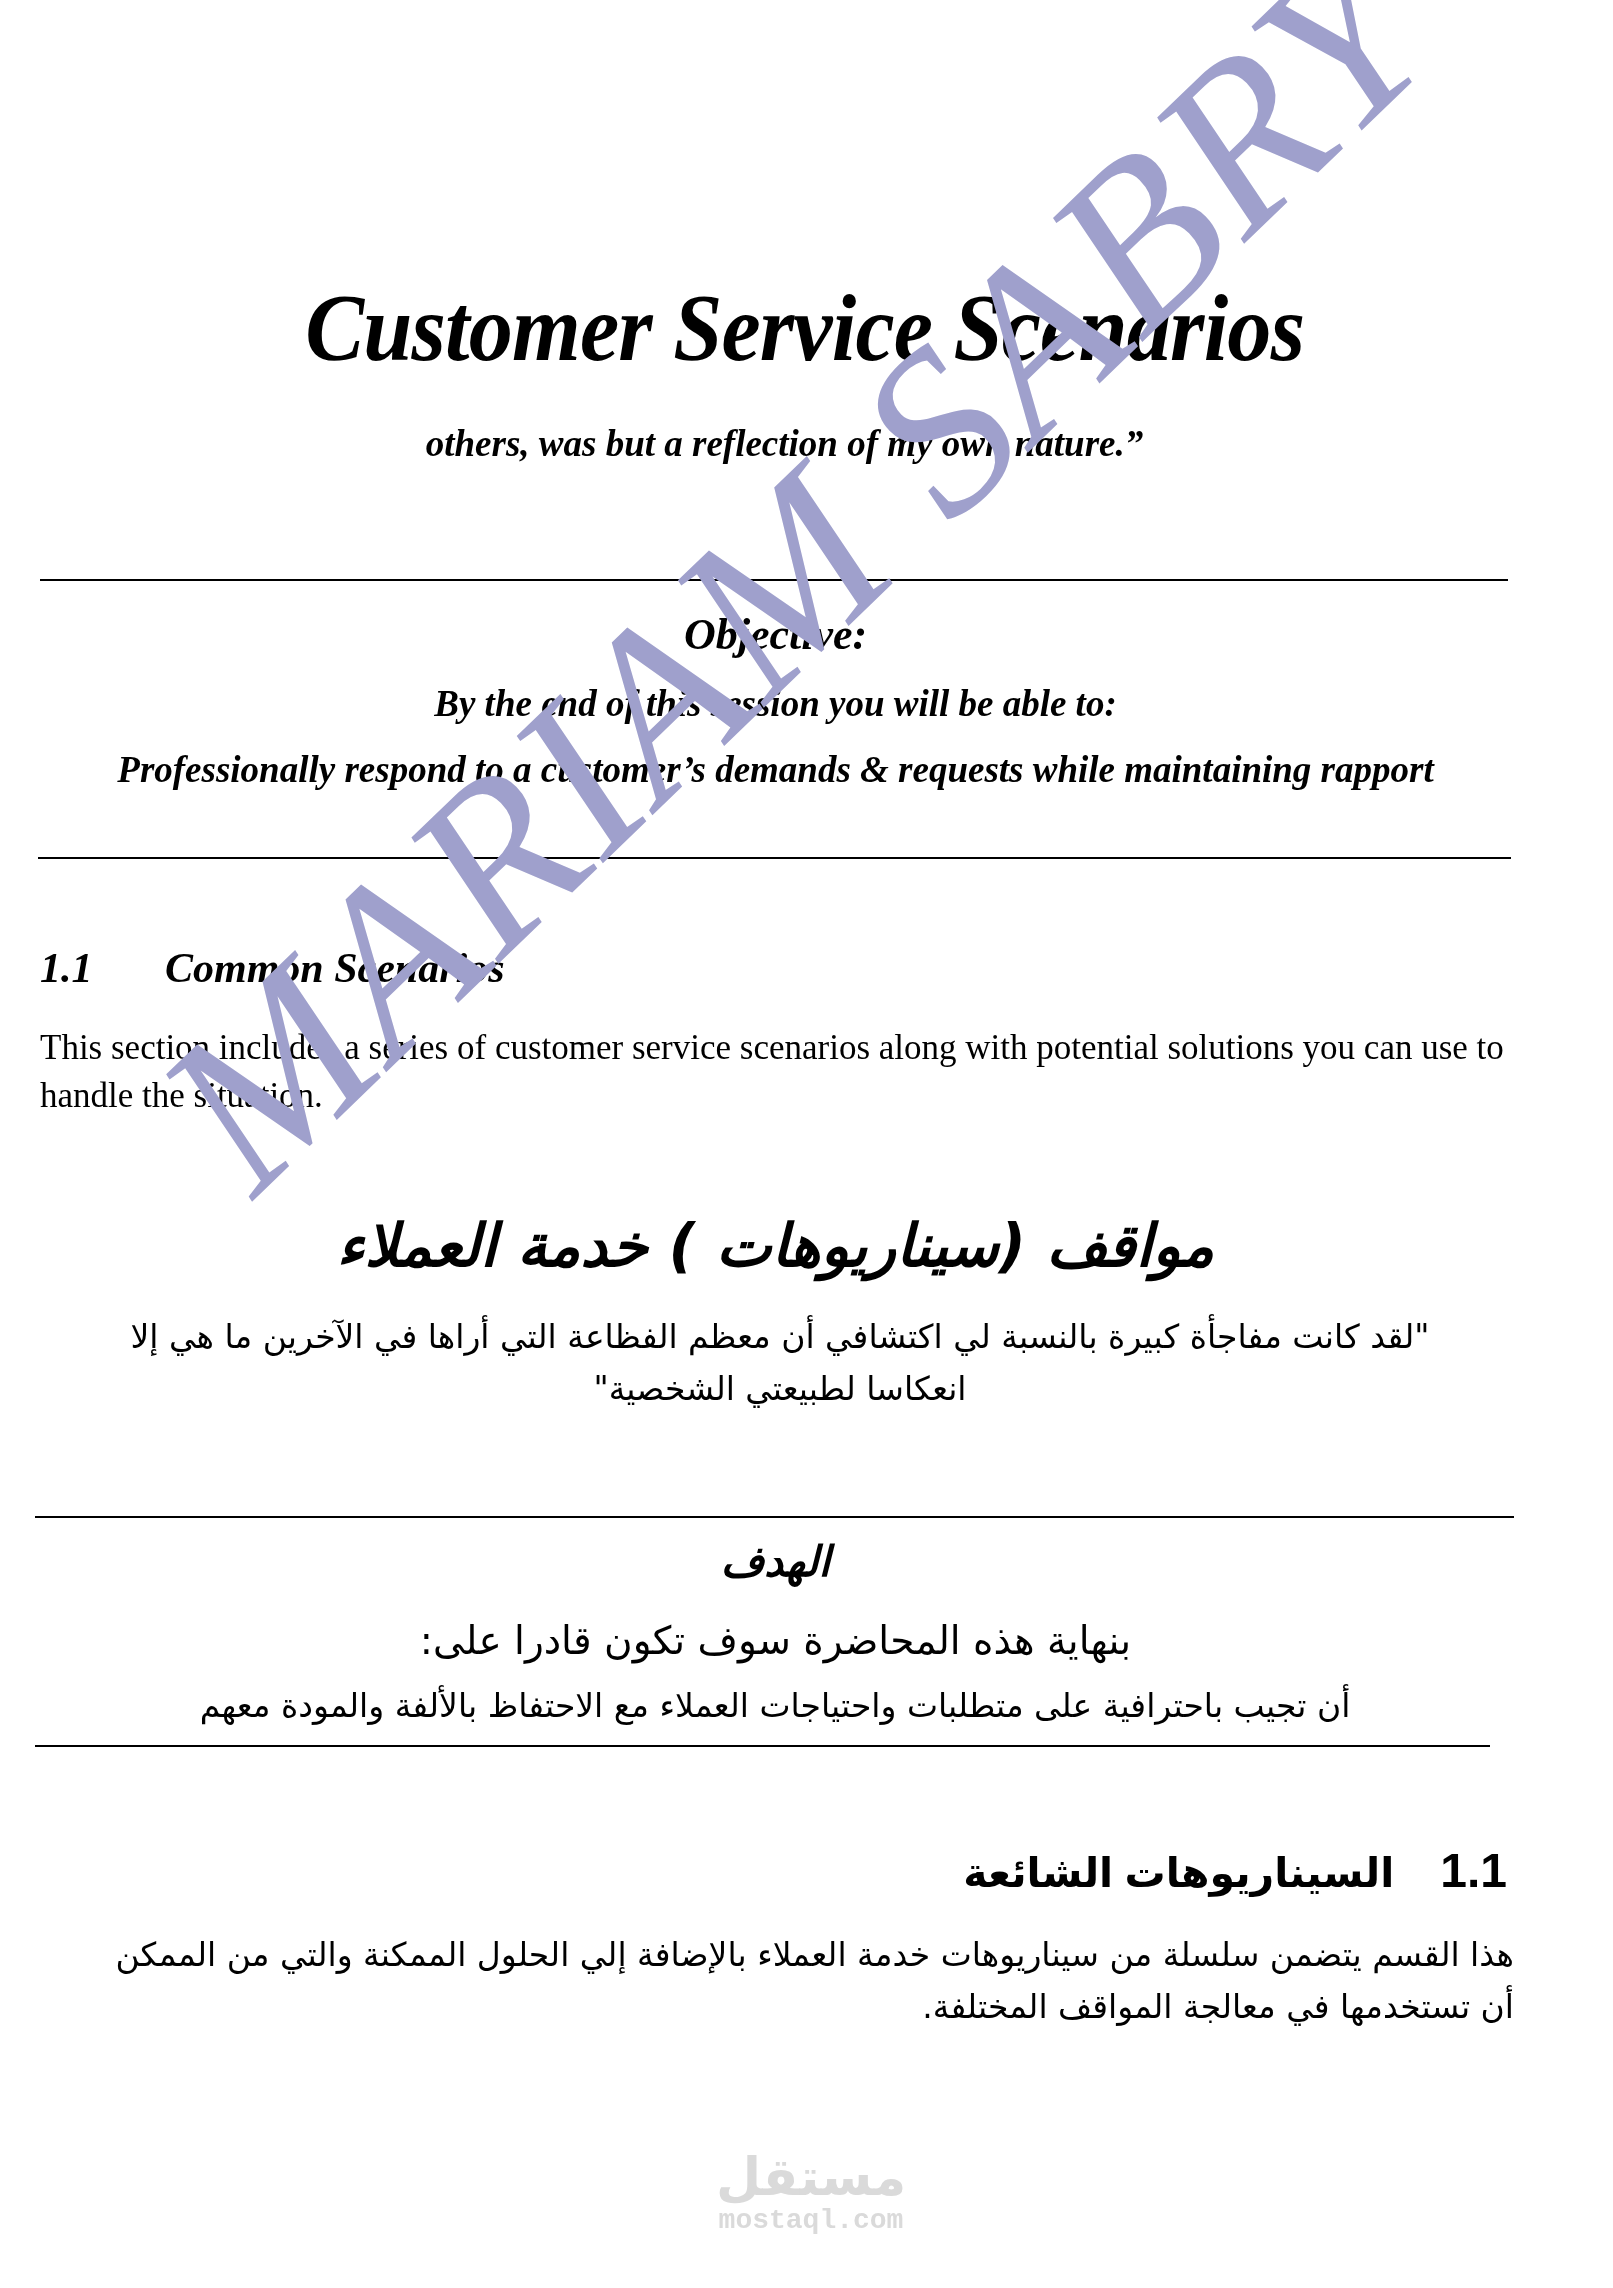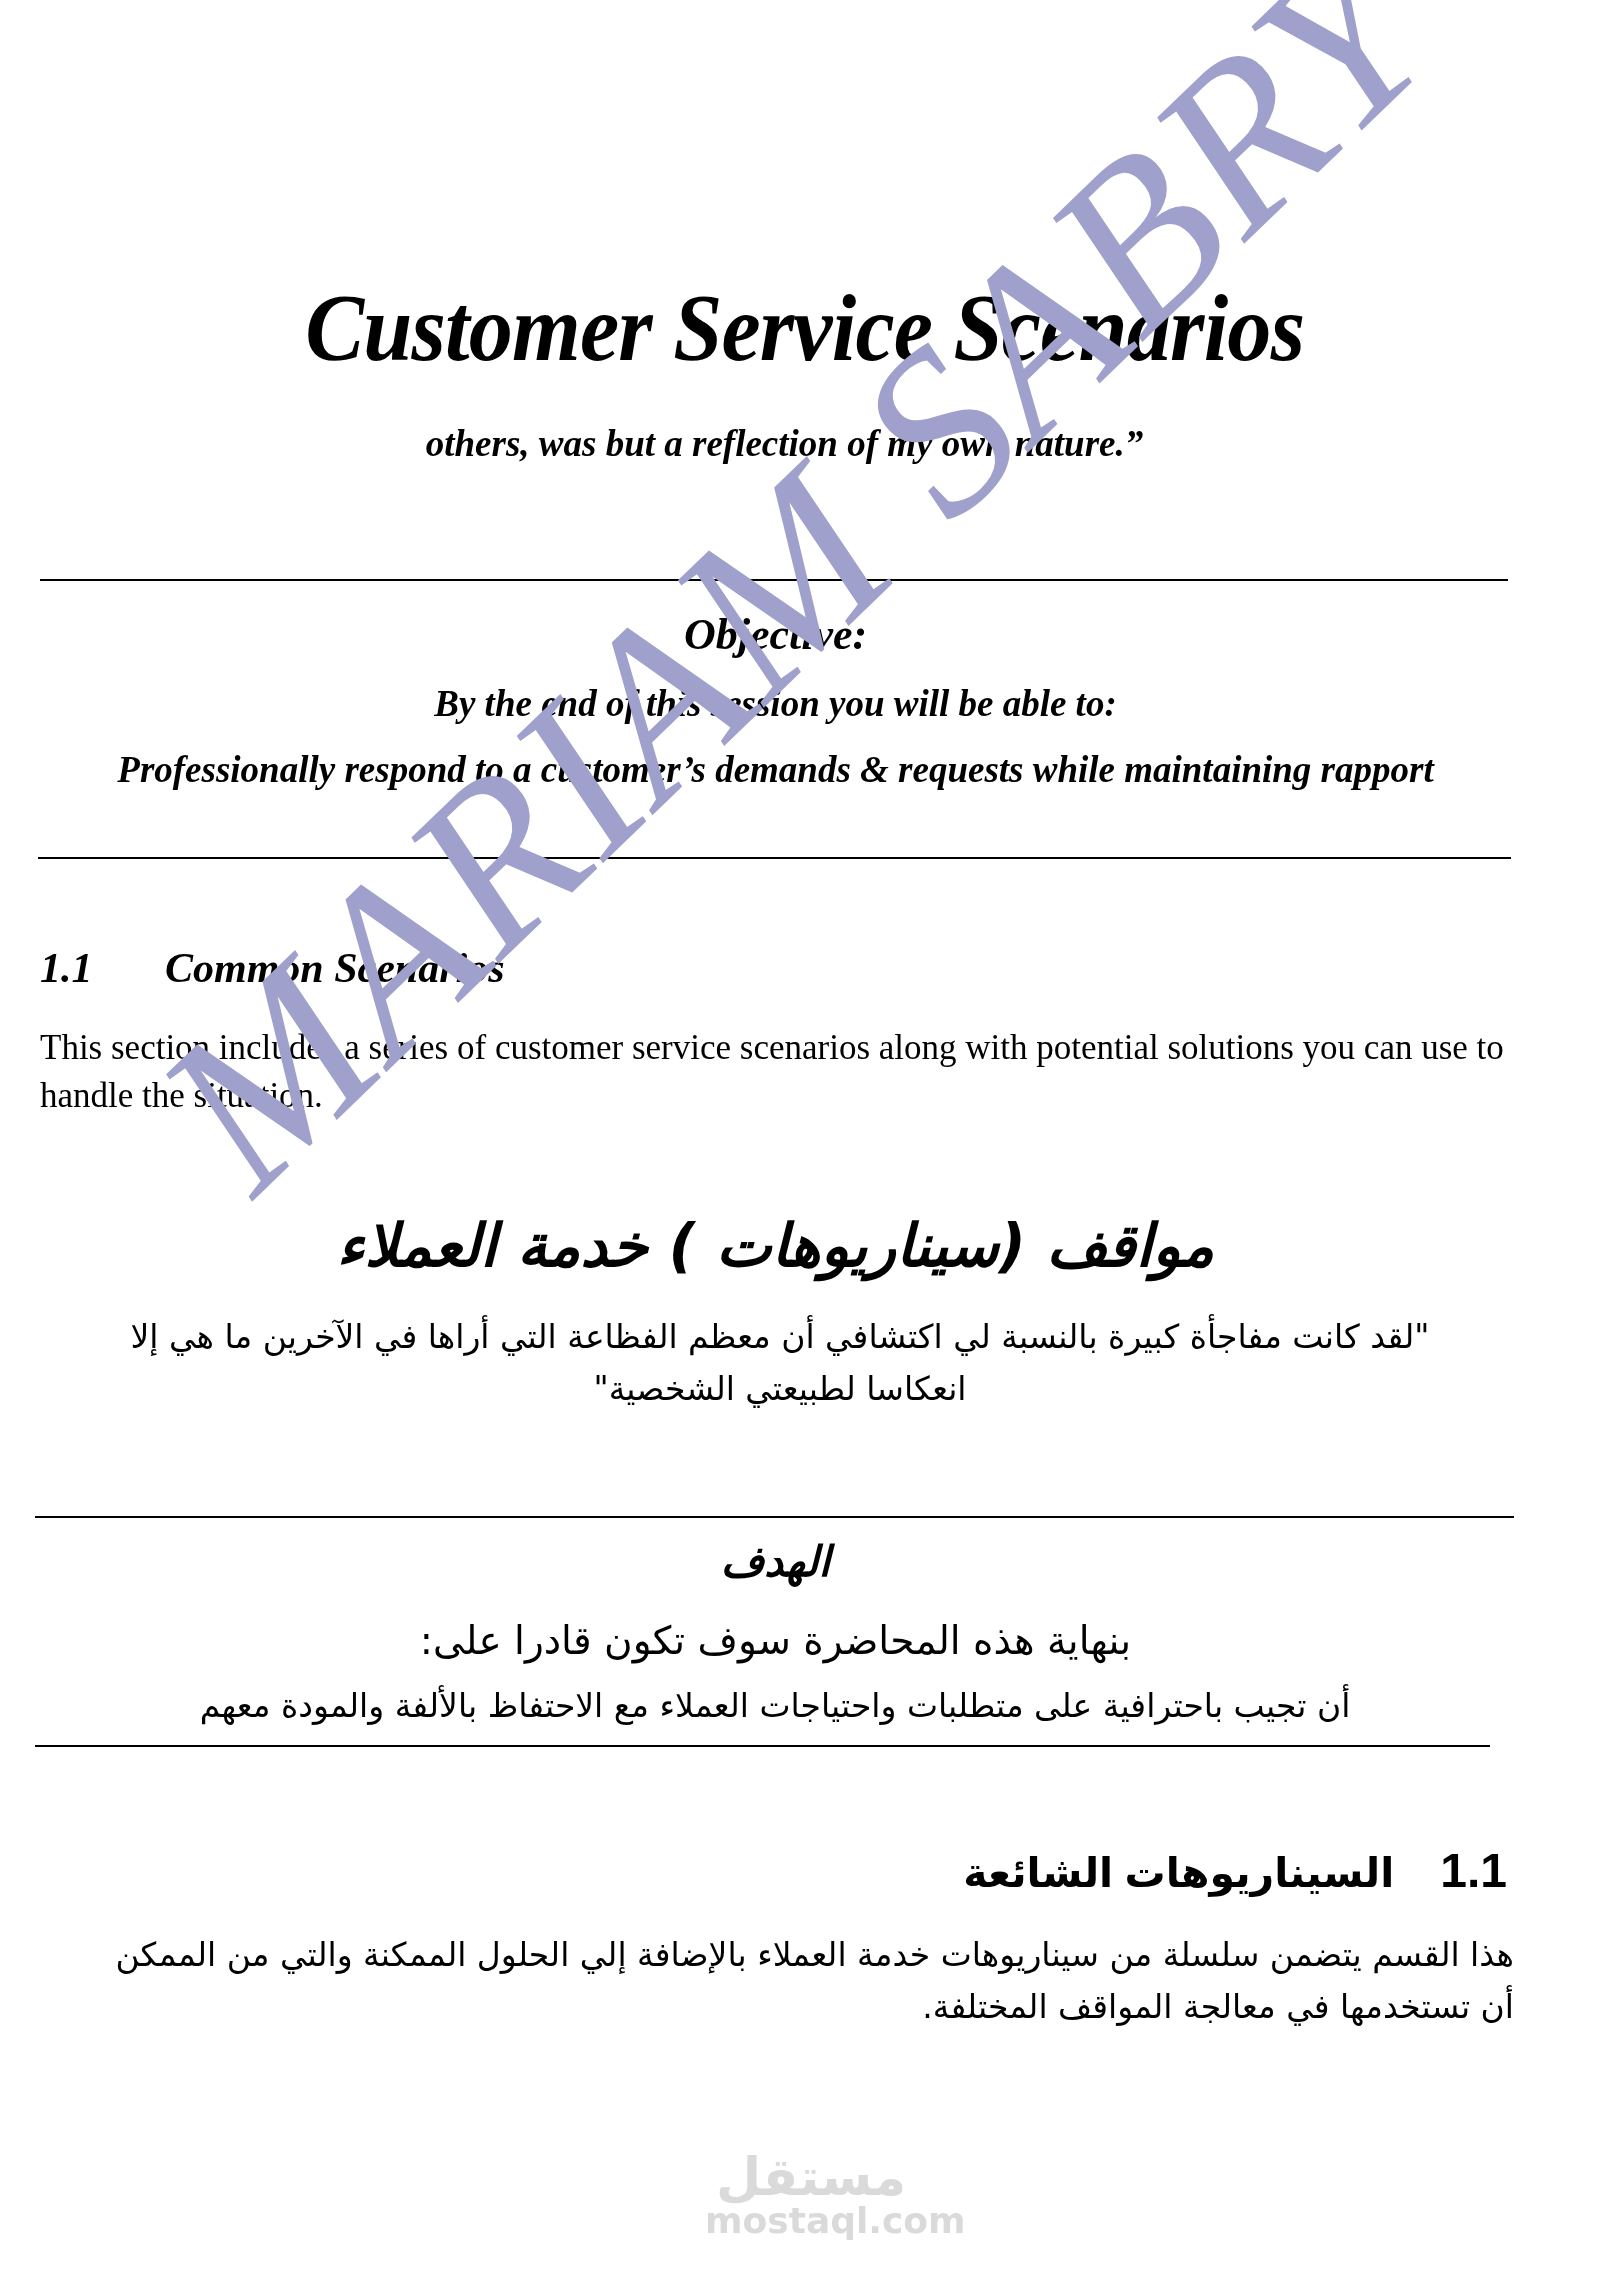--- a/index.html
+++ b/index.html
@@ -103,21 +103,21 @@
   .footer-logo {
     left: 705px; top: 2150px; width: 212px; text-align: center;
     color: #dadada;
     font-family: "DejaVu Sans", "Liberation Sans", sans-serif;
   }
   .footer-logo .ar-mark {
     display: block; font-size: 52px; font-weight: bold; line-height: 55px;
     direction: rtl;
   }
   .footer-logo .url {
-    display: block; font-size: 36px; font-weight: bold; line-height: 31px;
+    display: block; font-size: 28px; font-weight: bold; line-height: 31px; font-family: Liberation Mono, monospace;
   }
 </style>
 </head>
 <body>
 
 <div class="abs title center">Customer Service Scenarios</div>
 
 <div class="abs quote center">
   <div>others, was but a reflection of my own nature.”</div>
 </div>

